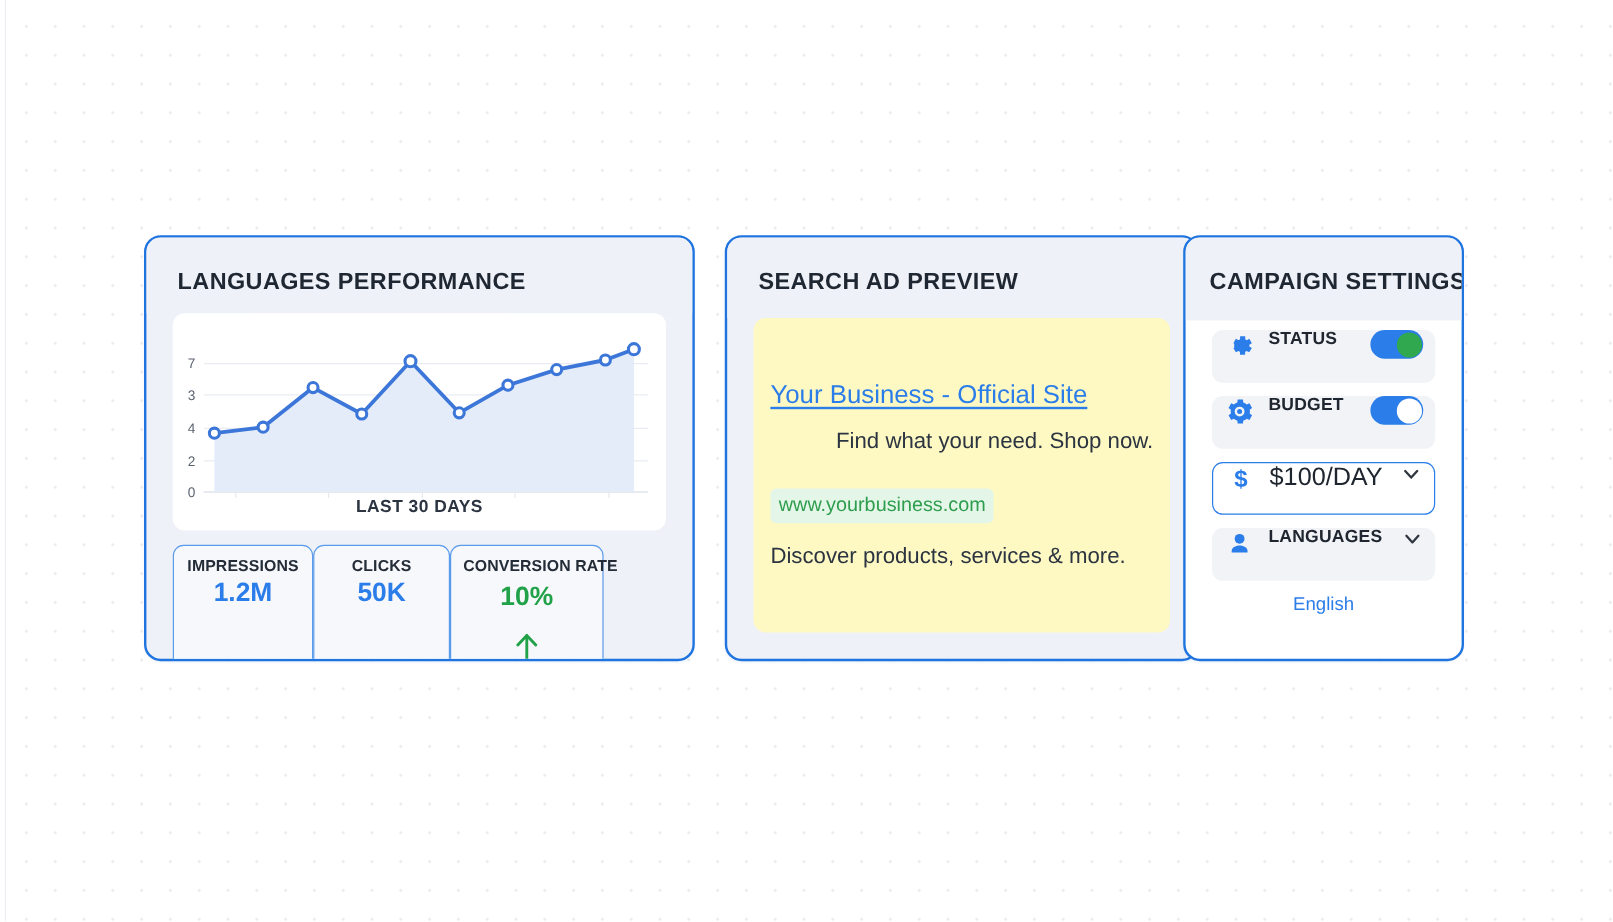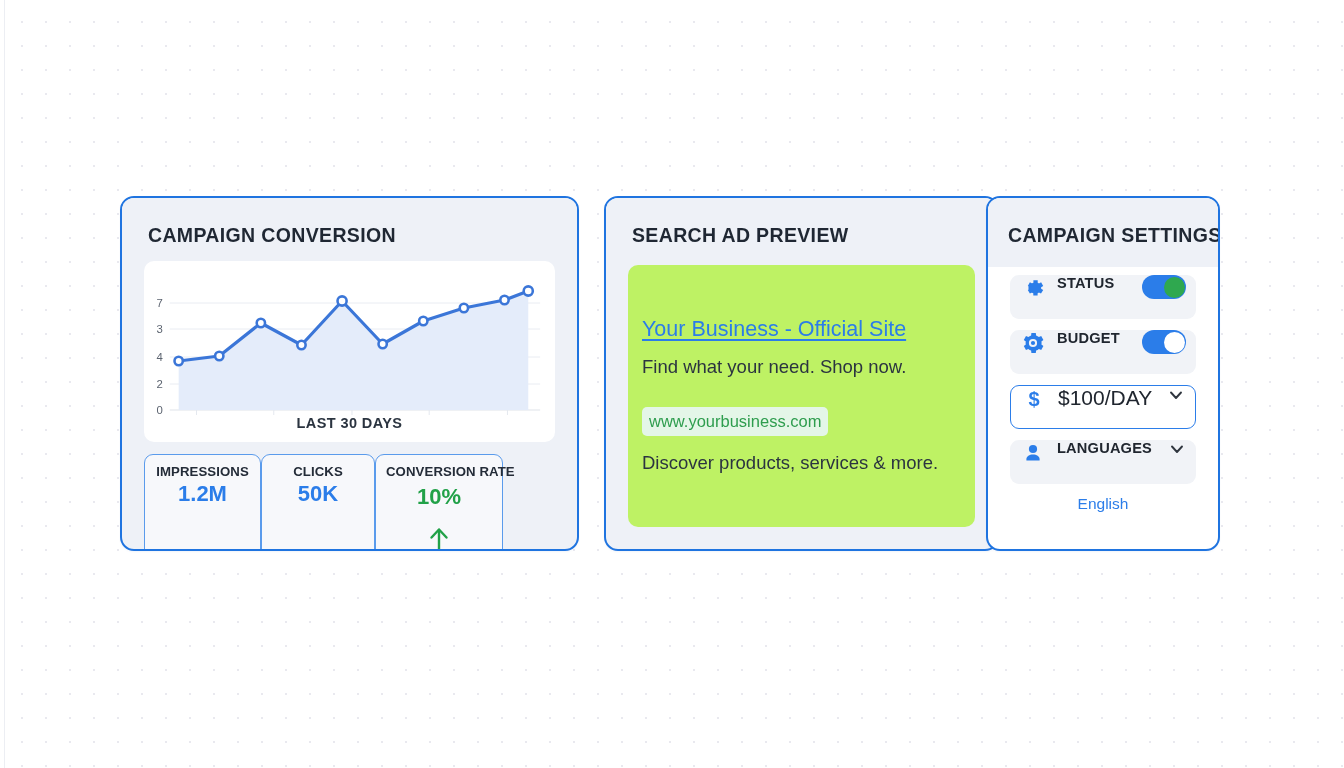--- a/index.html
+++ b/index.html
@@ -134,39 +134,40 @@
   .trend-arrow { width: 22px; height: 26px; display: block; }
 
   
   #card-ad-preview {
     left: 604px; top: 196px;
     width: 395px; height: 355px;
     background: #eef1f7;
   }
   .ad-panel {
     margin: 0 22px;
-    background: #bef264;
+    background: #fef9c3;
     border-radius: 10px;
     height: 262px;
     padding: 52px 0 0 0;
   }
   .ad-headline {
     font-size: 21.5px;
     color: #2b7de9;
     text-decoration: underline;
     text-underline-offset: 3px;
     padding: 0 14px;
     white-space: nowrap;
   }
   .ad-desc {
     font-size: 18.5px;
     color: #2b3440;
     padding: 0 14px;
     margin-top: 14px;
     white-space: nowrap;
+    text-align: right;
   }
   .ad-url-chip {
     display: inline-block;
     margin: 29px 0 0 14px;
     background: #e4f6e8;
     color: #2e9d4e;
     font-size: 16.5px;
     border-radius: 5px;
     padding: 5px 7px;
   }
@@ -251,21 +252,21 @@
 </head>
 <body>
 
 <div class="edge-rule"></div>
 
 <div class="board">
 
   <section class="card" id="card-performance">
 
     <div class="card-head">
-      <div class="card-title">CAMPAIGN CONVERSION</div>
+      <div class="card-title">LANGUAGES PERFORMANCE</div>
     </div>
 
     <div class="perf-body">
 
       <div class="chart-wrap">
         <svg viewBox="0 0 415 148" preserveAspectRatio="none">
 
           <g stroke="#e9ecf2" stroke-width="1">
             <line x1="26" y1="32" x2="400" y2="32"></line>
             <line x1="26" y1="58" x2="400" y2="58"></line>

